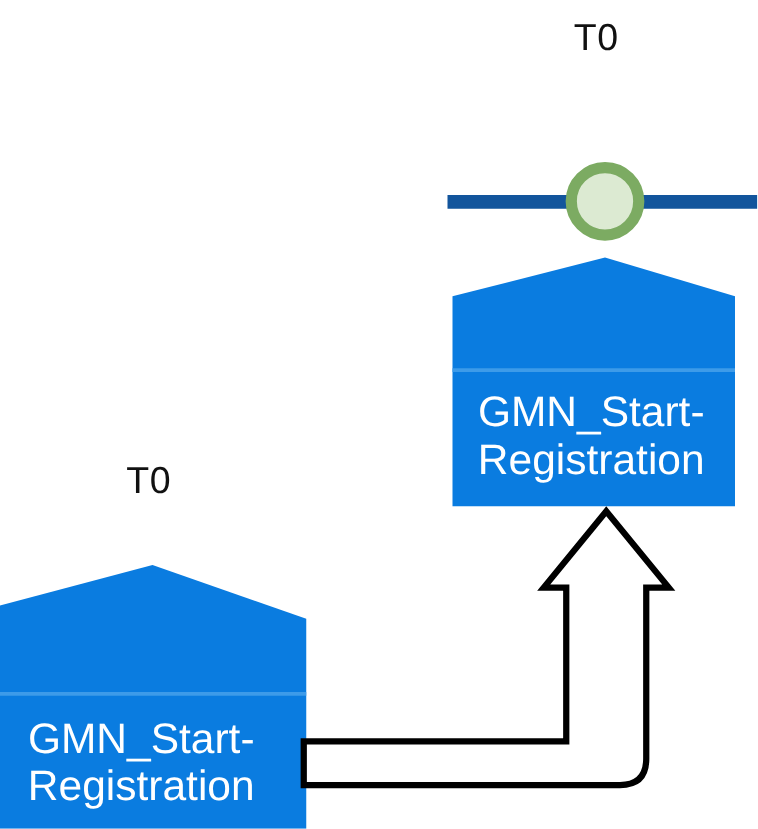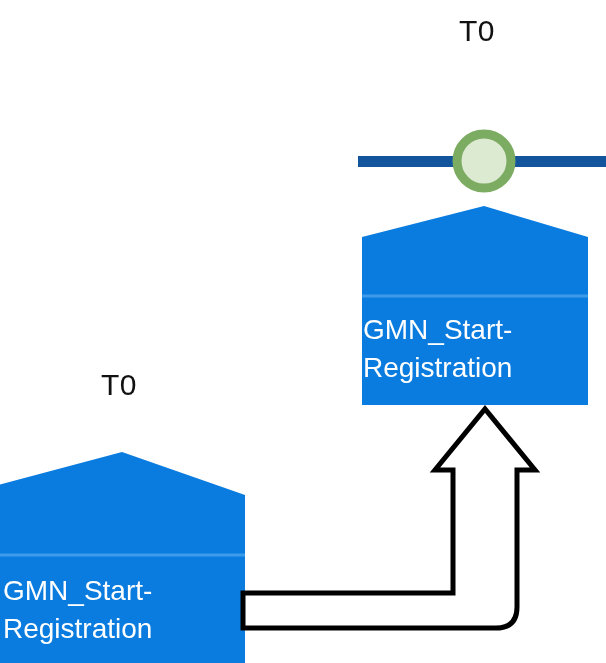--- a/index.html
+++ b/index.html
@@ -37,22 +37,23 @@
     top: 14px;
   }
   #t0-bottom {
     left: 101px;
     top: 368px;
   }
   .node-text {
     position: absolute;
     color: #ffffff;
     font-family: "Liberation Sans", sans-serif;
-    font-size: 28px;
+    font-size: 34px;
     line-height: 38px;
+    text-align: center;
     white-space: nowrap;
   }
   #node-text-top {
     left: 363px;
     top: 311px;
     width: 220px;
   }
   #node-text-bottom {
     left: 3px;
     top: 572px;

